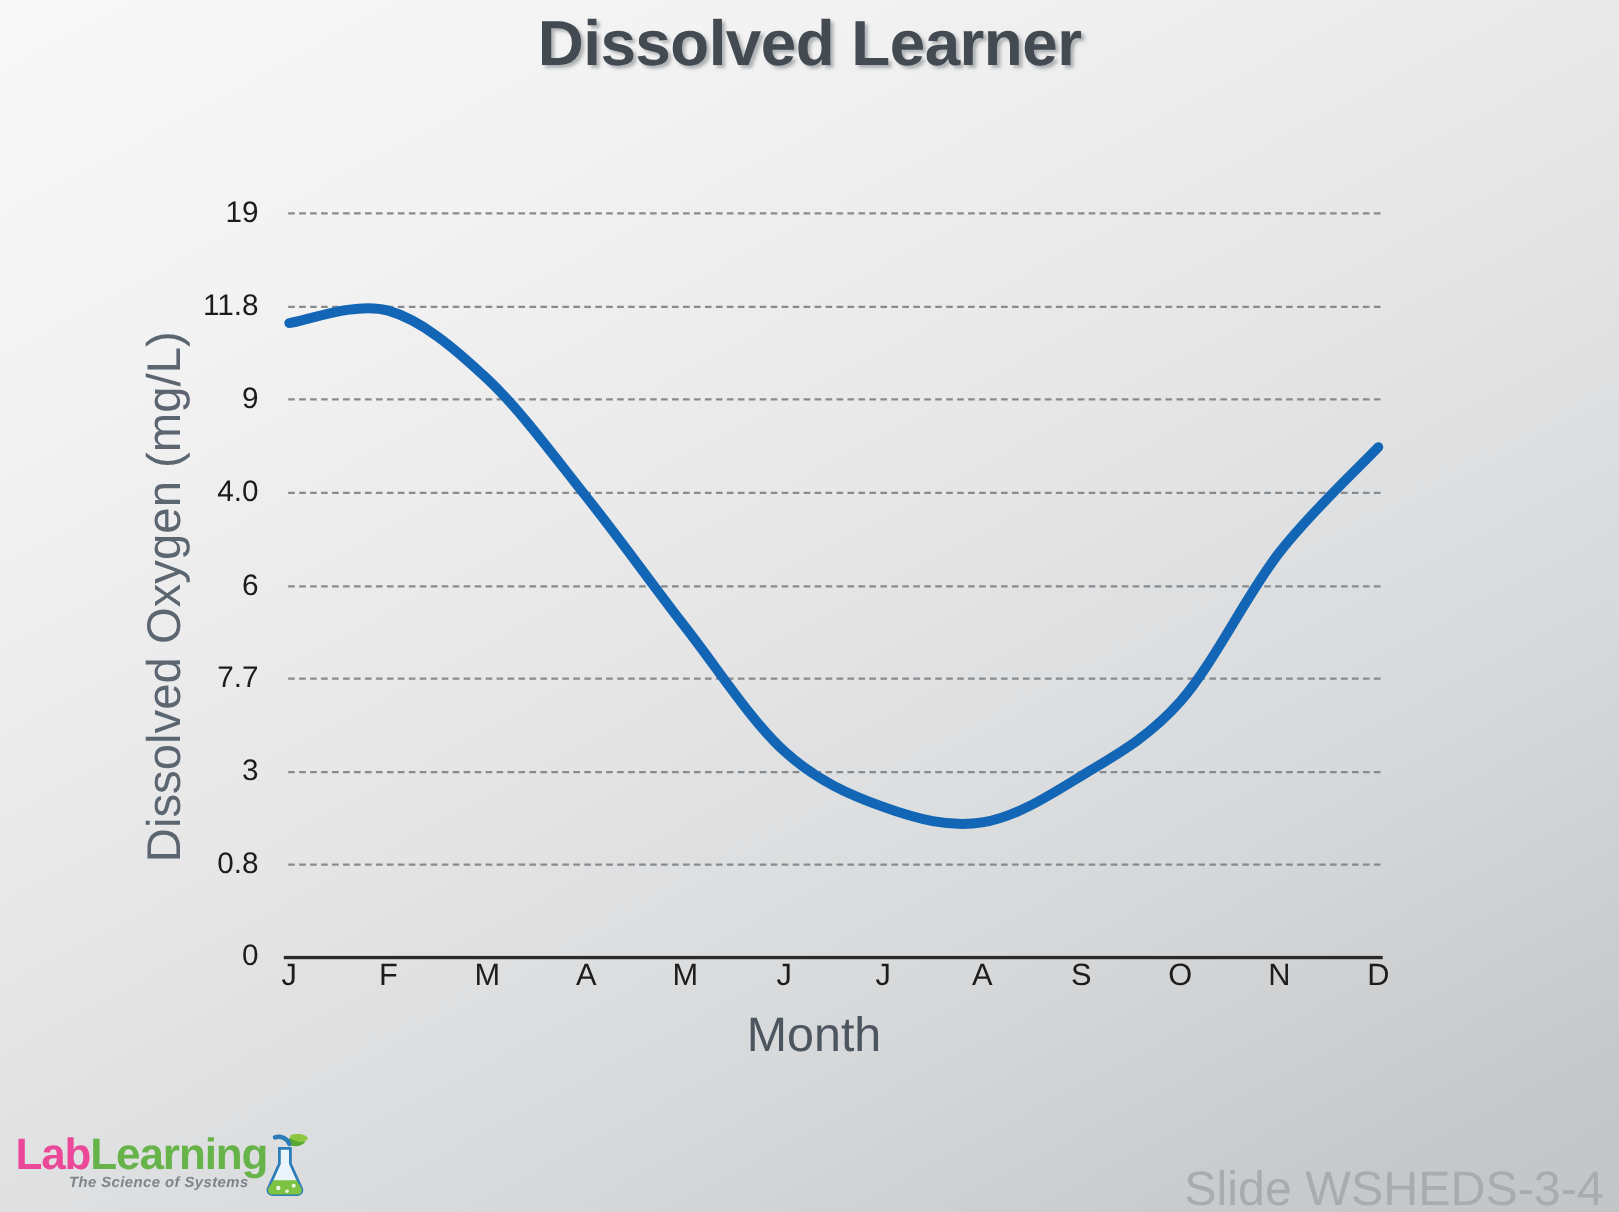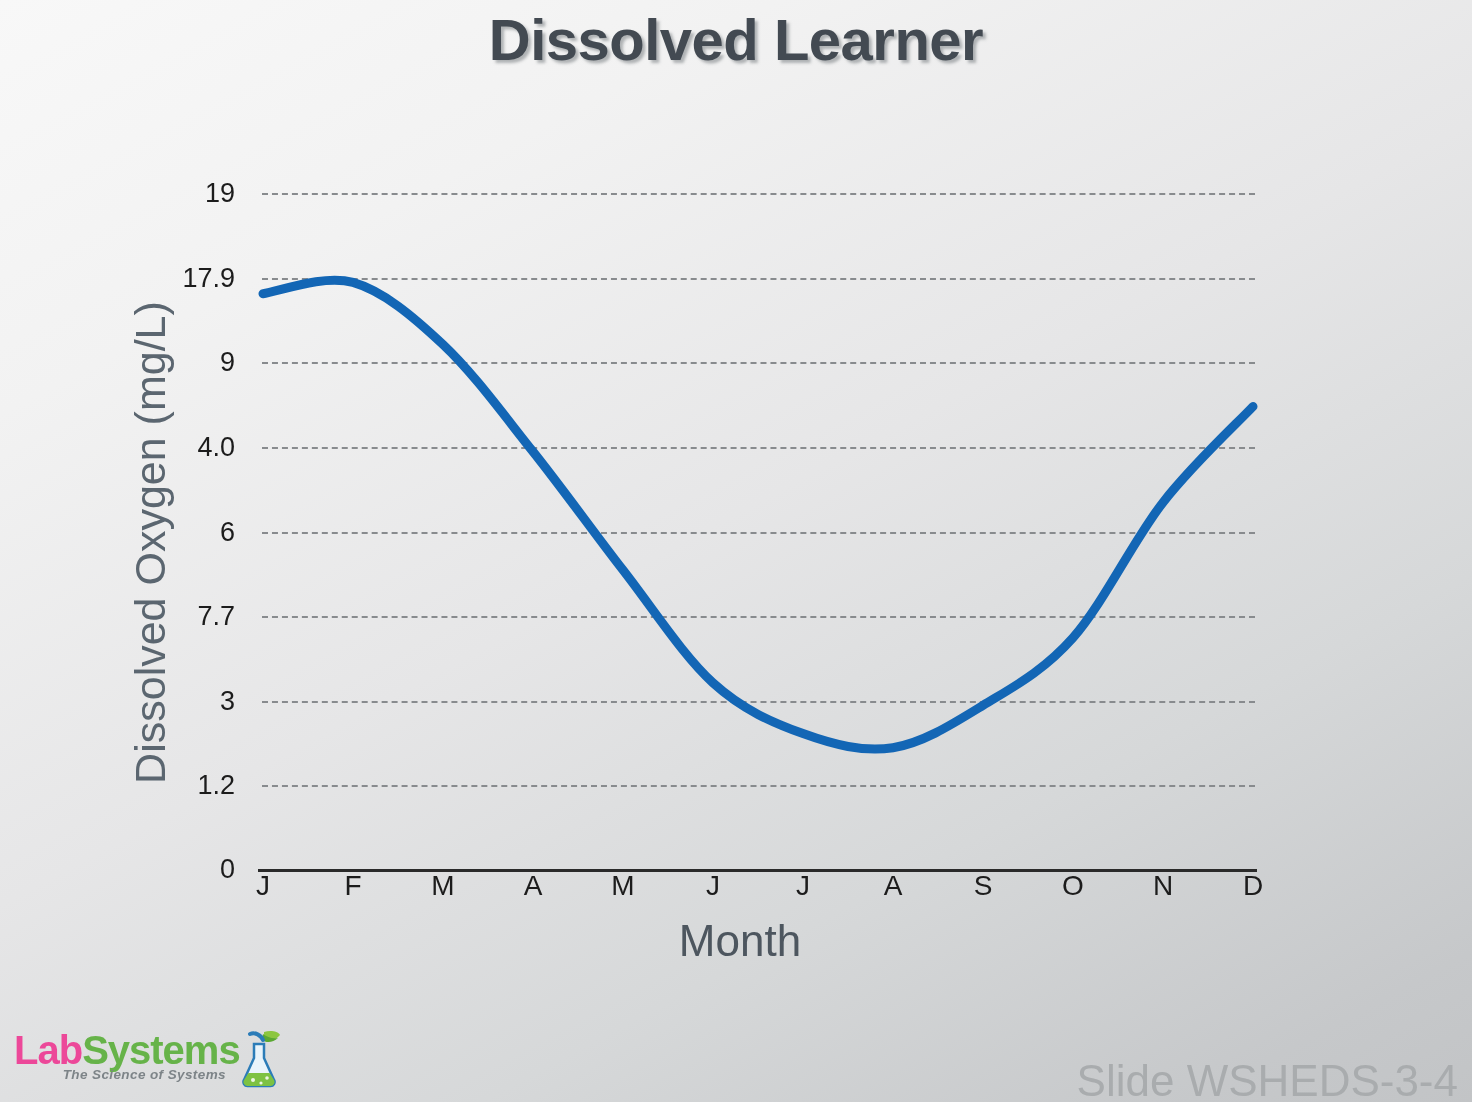--- a/index.html
+++ b/index.html
@@ -77,27 +77,27 @@
 <div id="slide">
 
   <div class="title">Dissolved Learner</div>
 
   <div class="plot-wrap">
 
     <div class="y-axis-title">Dissolved Oxygen (mg/L)</div>
 
     <div class="yticks">
       <div class="ytick" style="top:193px">19</div>
-      <div class="ytick" style="top:277.5px">17.9</div>
+      <div class="ytick" style="top:277.5px">11.8</div>
       <div class="ytick" style="top:362px">9</div>
       <div class="ytick" style="top:447px">4.0</div>
       <div class="ytick" style="top:531.5px">6</div>
       <div class="ytick" style="top:616px">7.7</div>
       <div class="ytick" style="top:700.5px">3</div>
-      <div class="ytick" style="top:785px">1.2</div>
+      <div class="ytick" style="top:785px">0.8</div>
       <div class="ytick" style="top:869px">0</div>
     </div>
 
     <div class="gridline" style="top:193px"></div>
     <div class="gridline" style="top:277.5px"></div>
     <div class="gridline" style="top:362px"></div>
     <div class="gridline" style="top:447px"></div>
     <div class="gridline" style="top:531.5px"></div>
     <div class="gridline" style="top:616px"></div>
     <div class="gridline" style="top:700.5px"></div>
@@ -120,21 +120,21 @@
     <div class="xtick" style="left:983px">S</div>
     <div class="xtick" style="left:1073px">O</div>
     <div class="xtick" style="left:1163px">N</div>
     <div class="xtick" style="left:1253px">D</div>
 
     <div class="x-axis-title">Month</div>
   </div>
 
   <div class="logo">
     <div class="logo-text">
-      <span class="logo-lab">Lab</span><span class="logo-learner">Systems</span>
+      <span class="logo-lab">Lab</span><span class="logo-learner">Learning</span>
     </div>
     <div class="logo-tag">The Science of Systems</div>
     <svg class="flask" width="46" height="62" viewBox="0 0 46 62">
       <path d="M28 4 C34 2 42 3 44 7 C40 12 33 13 28 11 Z" fill="#8cc63f"></path>
       <path d="M27 6 C31 9 36 11 42 10 C37 15 30 15 26 12 Z" fill="#5aa832"></path>
       <path d="M14 6 C19 4 25 7 27 12" stroke="#2b7cb8" stroke-width="4" fill="none" stroke-linecap="round"></path>
       <path d="M18 16 h10 v14 l10 22 a4 4 0 0 1 -3.5 6 h-23 a4 4 0 0 1 -3.5 -6 l10 -22 z" fill="#e9f4fb" stroke="#2b7cb8" stroke-width="2.5"></path>
       <path d="M12.5 45 h21 l4.5 7 a4 4 0 0 1 -3.5 6 h-23 a4 4 0 0 1 -3.5 -6 z" fill="#7dc242"></path>
       <circle cx="17" cy="52" r="2" fill="#ffffff" opacity="0.85"></circle>
       <circle cx="25" cy="55" r="1.6" fill="#ffffff" opacity="0.85"></circle>

